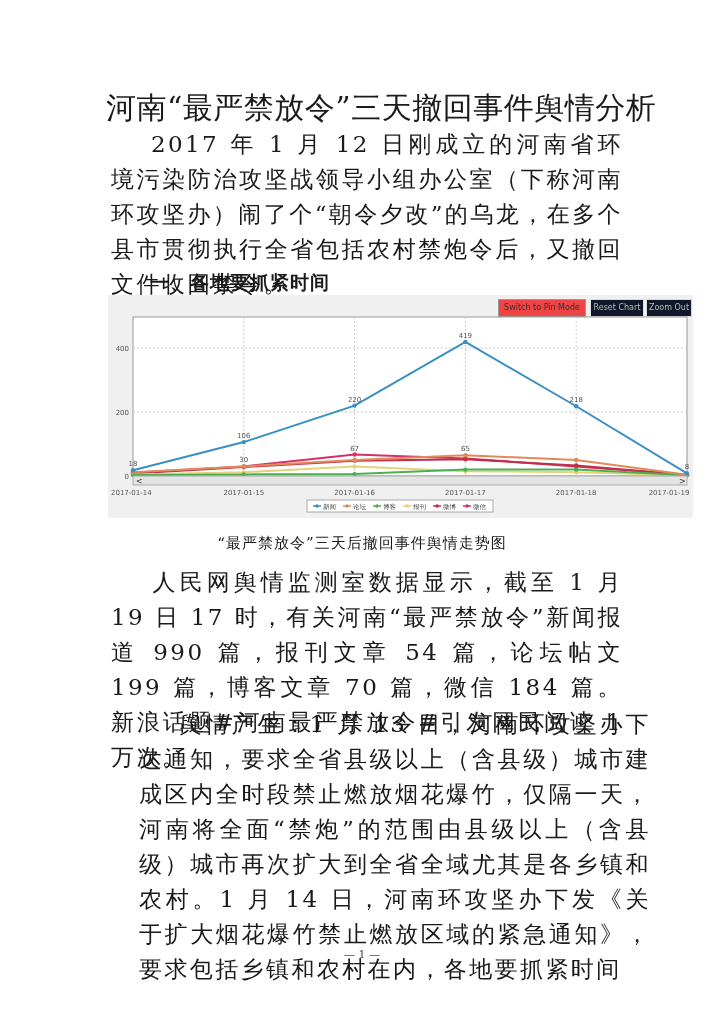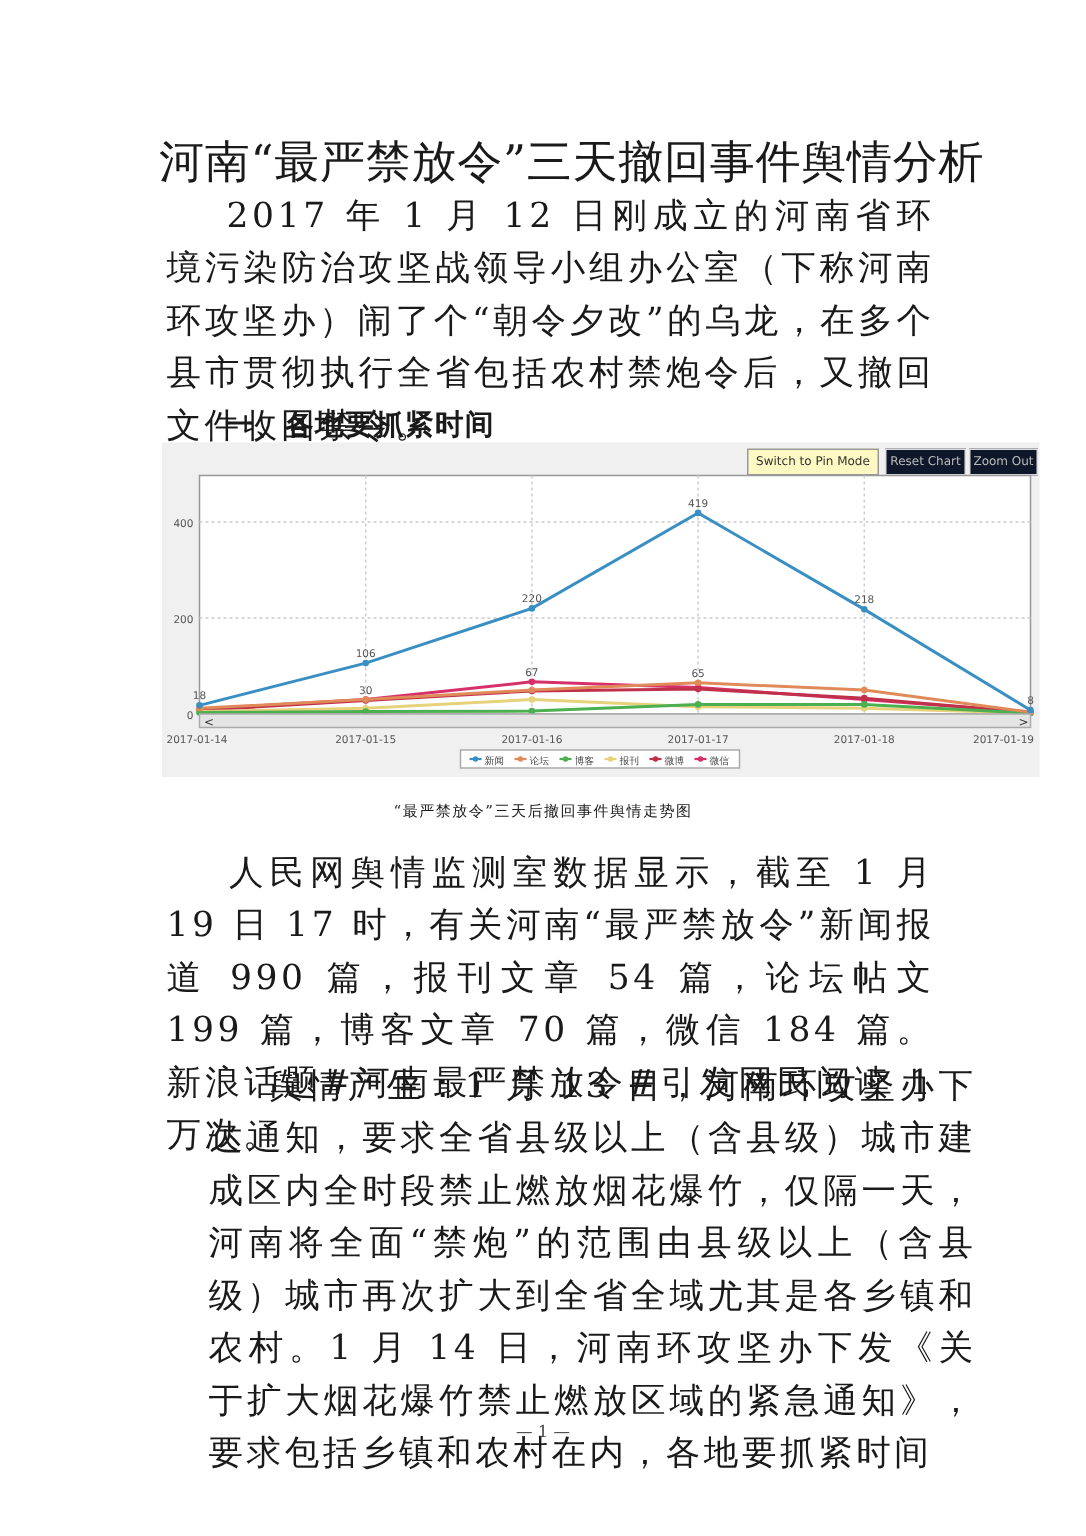--- a/index.html
+++ b/index.html
@@ -7,23 +7,23 @@
          font-family:"DejaVu Serif","Liberation Serif",serif; color:#1a1a1a; }
   .title { position:absolute; left:106px; top:88px; width:520px; font-size:30px; font-weight:normal;
            letter-spacing:0.5px; white-space:nowrap; font-family:"DejaVu Serif",serif; }
   .para { position:absolute; left:111px; width:512px; font-size:23px; line-height:35px;
           letter-spacing:2.4px; text-align:justify; }
   .para .ind { display:inline-block; width:40px; }
   .h2 { position:absolute; left:150px; top:270px; font-size:19px; font-weight:bold;
         font-family:"DejaVu Sans",sans-serif; letter-spacing:1px; }
   .chart { position:absolute; left:108px; top:295px; width:585px; height:223px; background:#f0f0f0; }
   .btn { position:absolute; top:4px; height:16px; font-size:8px; font-family:"DejaVu Sans",sans-serif;
-         line-height:16px; text-align:center; border:1px solid #999; background:#fef9c3; color:#333; }
+         line-height:16px; text-align:center; border:1px solid #999; background:#ef4444; color:#333; }
   .btn.dis { color:#bbb; border-color:#ddd; background:#0f172a; }
-  .caption { position:absolute; left:0; width:724px; top:534px; text-align:center; font-size:10px;
+  .caption { position:absolute; left:0; width:724px; top:534px; text-align:center; font-size:15px;
              letter-spacing:1px; }
   .pageno { position:absolute; left:0; width:724px; top:948px; text-align:center; font-size:11px; color:#444; }
   svg text { font-family:"DejaVu Sans",sans-serif; }
 </style>
 </head>
 <body>
 
 <div class="title">河南“最严禁放令”三天撤回事件舆情分析</div>
 
 <div class="para" style="top:127px;"><span class="ind"></span><span>2017 年 1 月 12 日刚成立的河南省环境污染防治攻坚战领导小组办公室（下称河南环攻坚办）闹了个“朝令夕改”的乌龙，在多个县市贯彻执行全省包括农村禁炮令后，又撤回文件收回禁令。</span></div>

